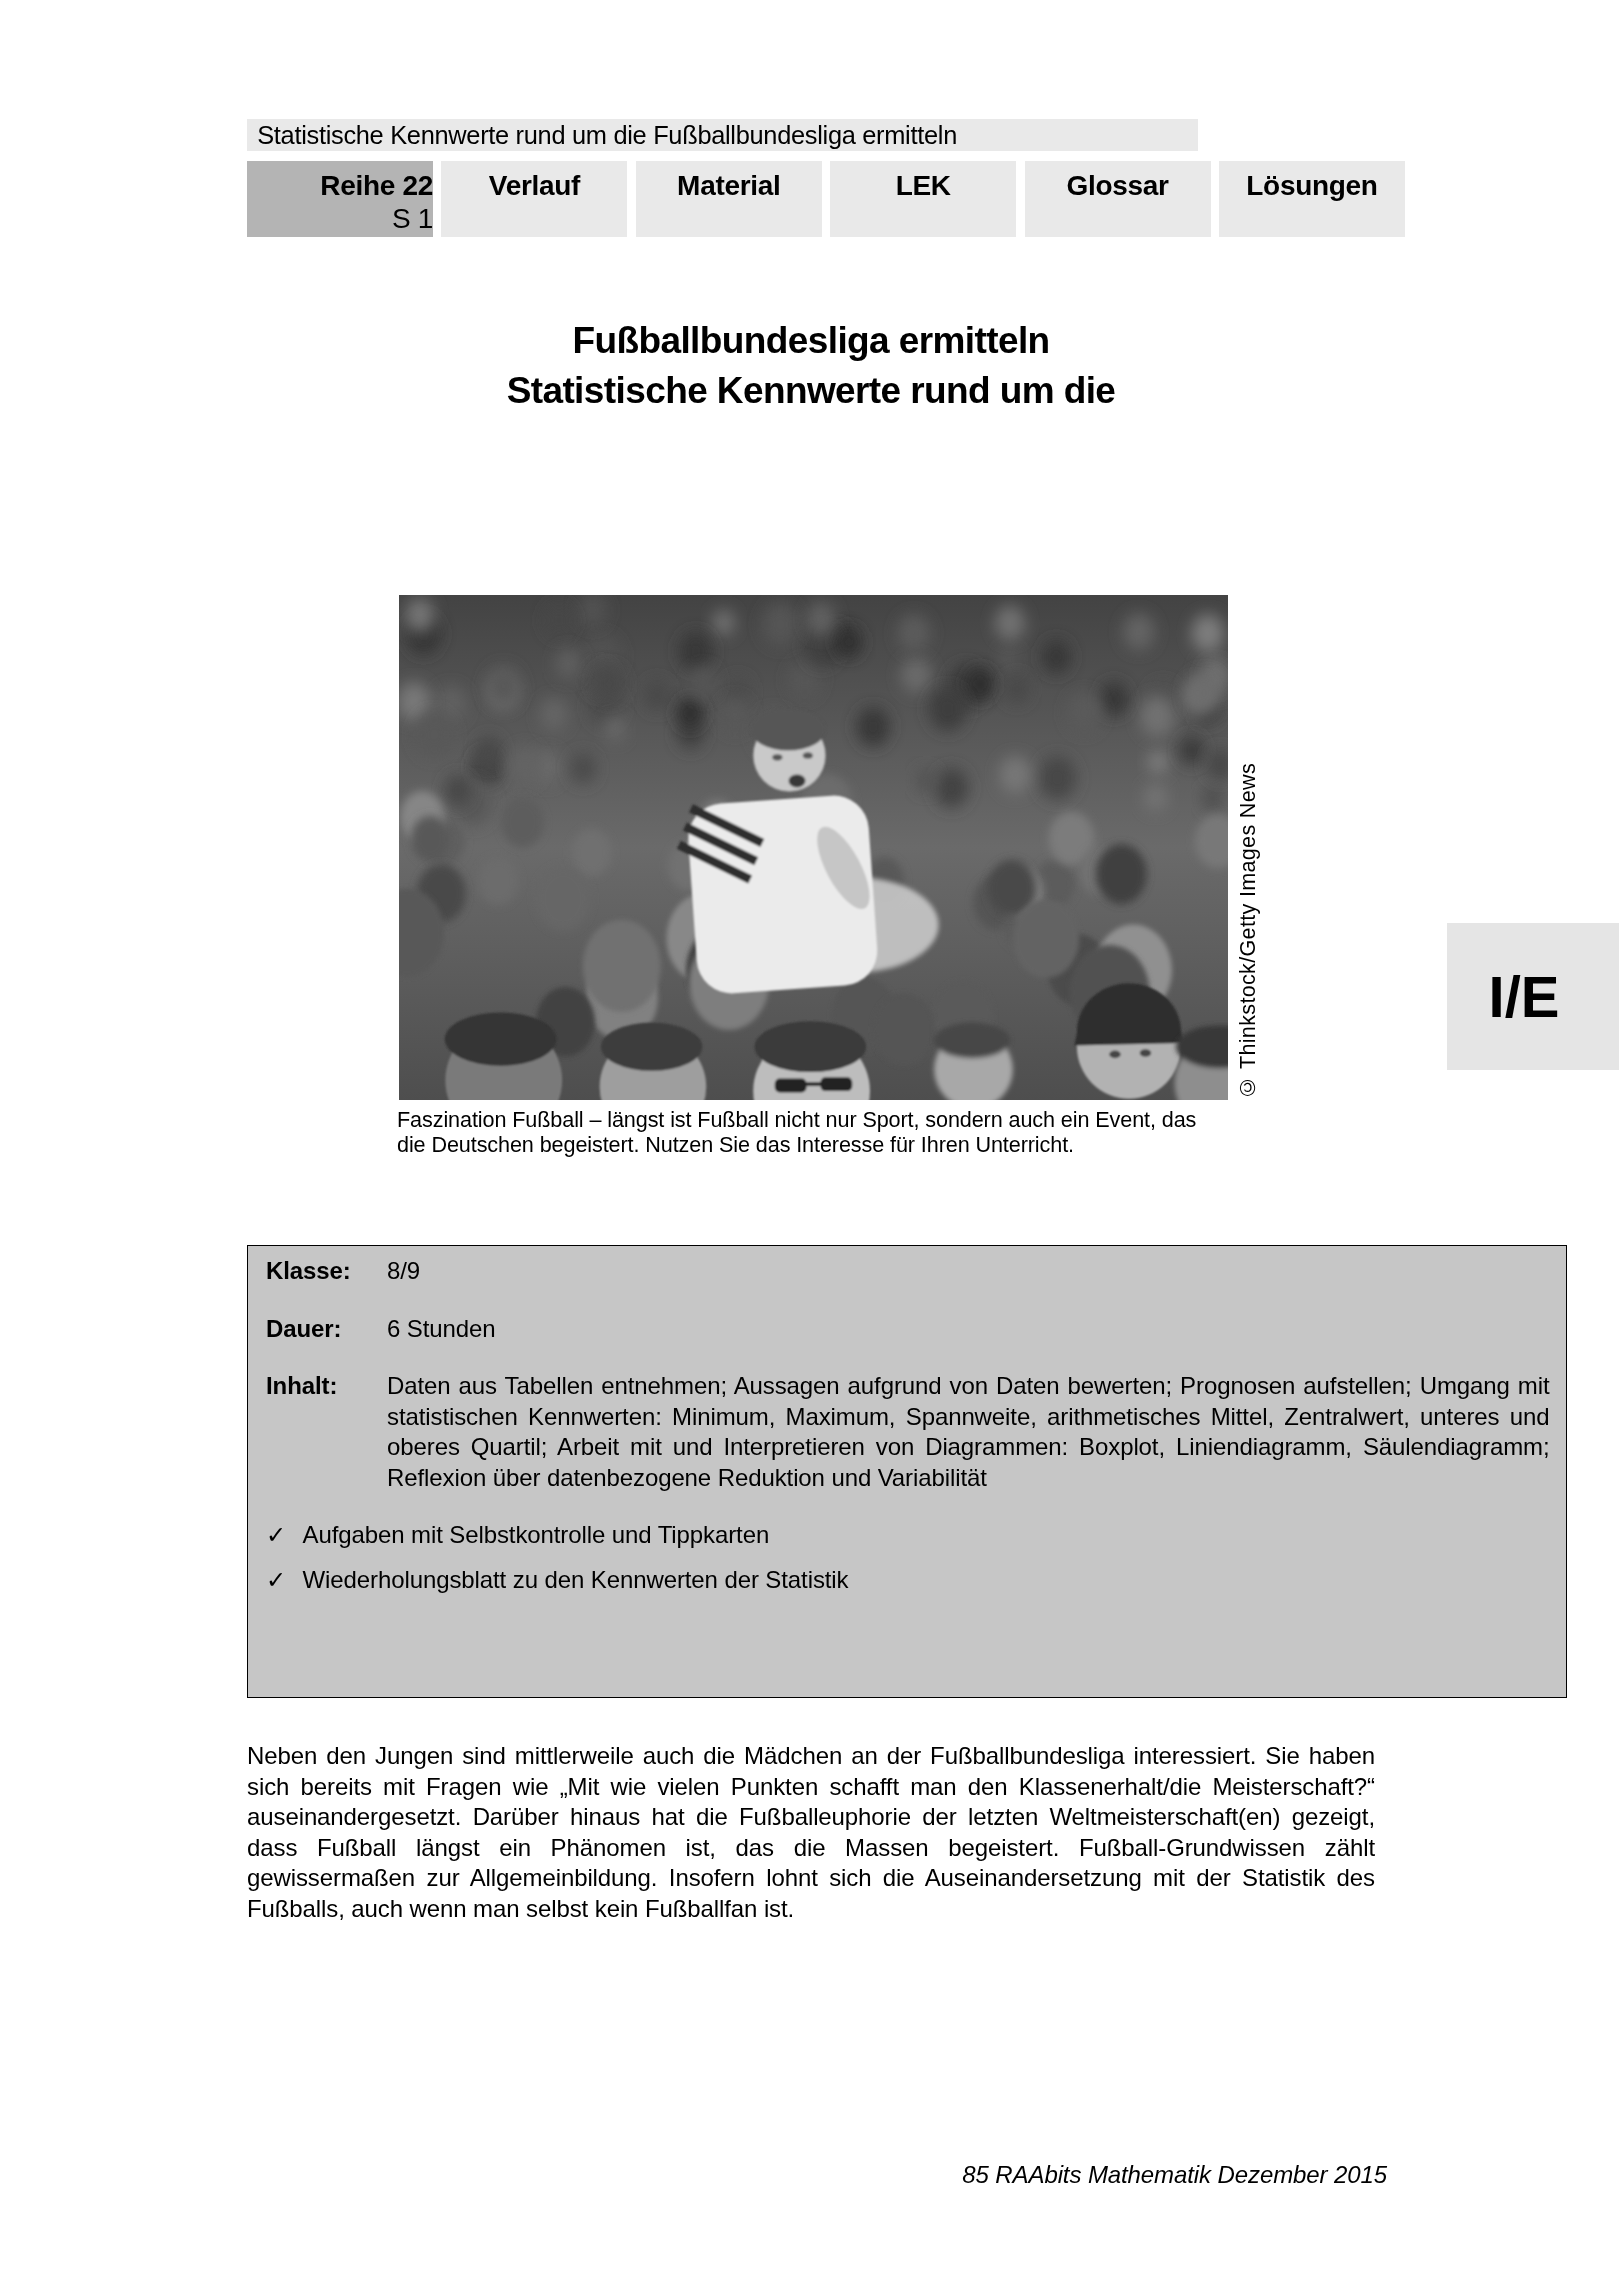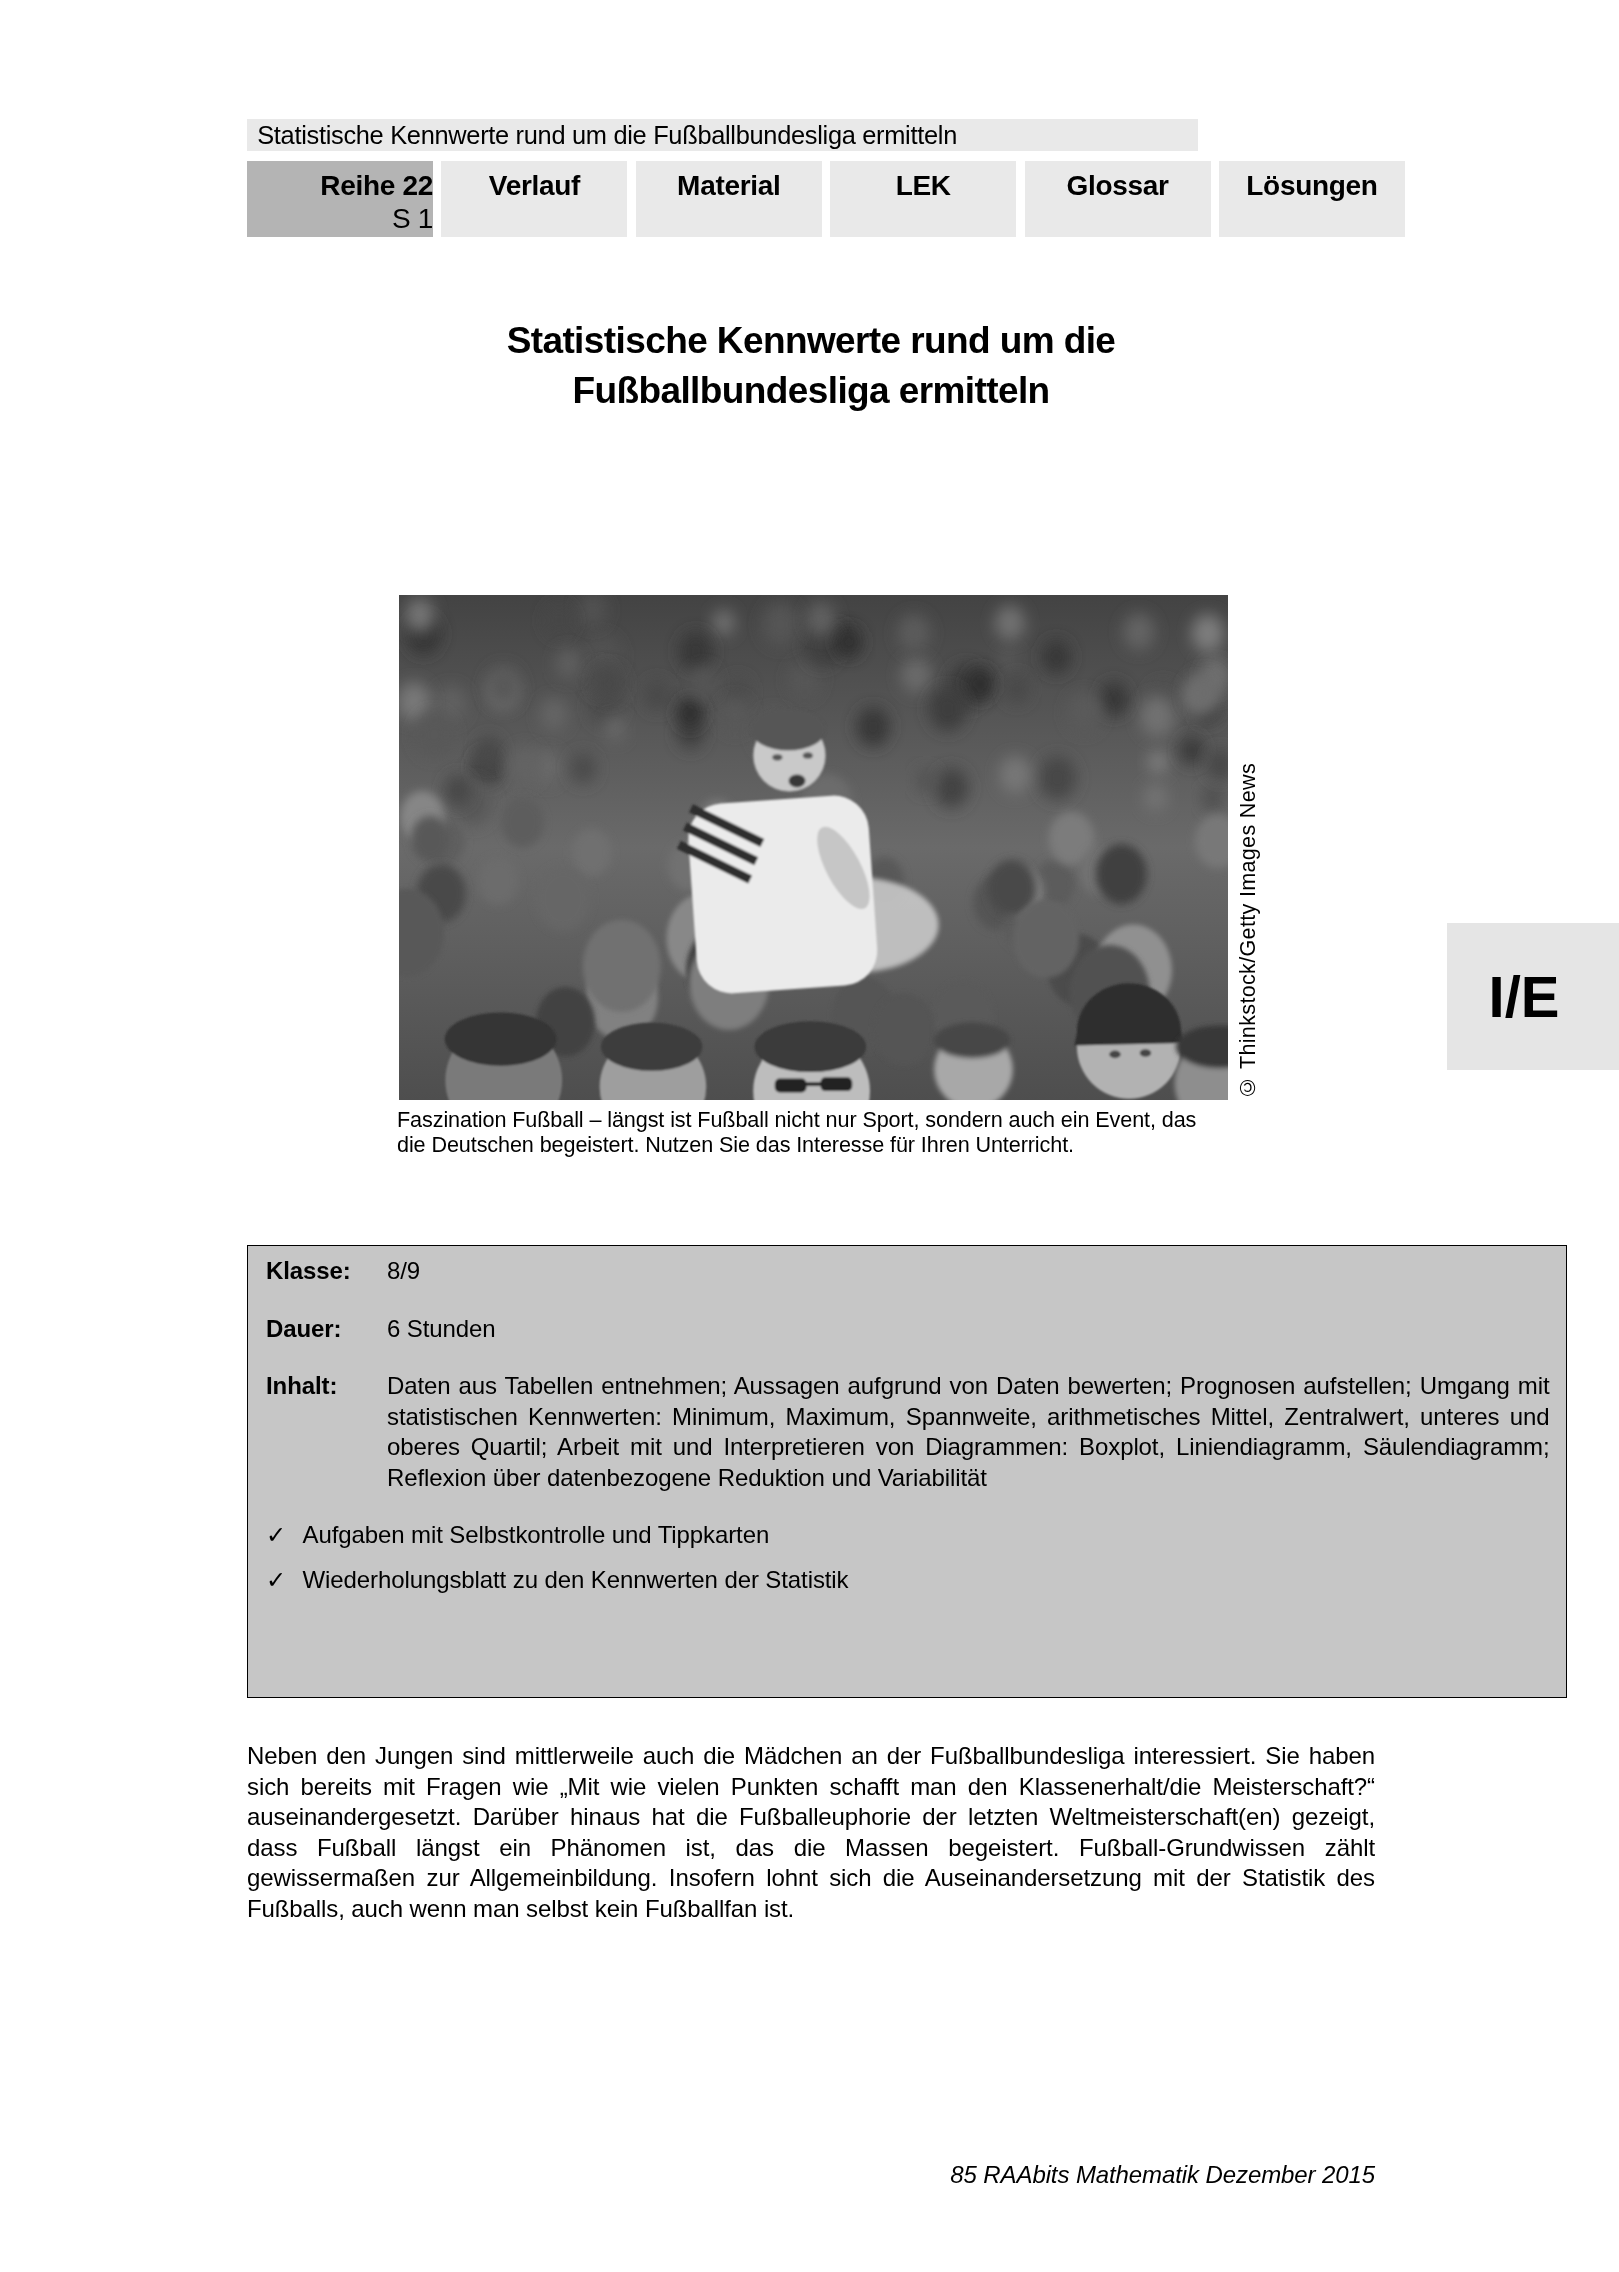--- a/index.html
+++ b/index.html
@@ -82,21 +82,21 @@
   .plus-head{font-weight:bold;margin-top:21.6px;}
   .checkrow{display:flex;gap:16.5px;margin-top:14px;}
   .checkrow .tick{flex:0 0 auto;}
   
   .bodytext{
     position:absolute;left:247px;top:1741px;width:1128px;
     font-size:24px;line-height:30.5px;text-align:justify;letter-spacing:-0.1px;
   }
   
   .footer{
-    position:absolute;right:245px;top:2161px;
+    position:absolute;right:233px;top:2161px;
     font-size:24px;font-style:italic;letter-spacing:-0.1px;
   }
 </style>
 </head>
 <body>
 
 <div class="page">
 
   <div class="strip">Statistische Kennwerte rund um die Fußballbundesliga ermitteln</div>
 
@@ -106,22 +106,22 @@
       <span class="sub">S 1</span>
     </div>
     <div class="tab"><span>Verlauf</span></div>
     <div class="tab"><span>Material</span></div>
     <div class="tab"><span>LEK</span></div>
     <div class="tab"><span>Glossar</span></div>
     <div class="tab"><span>Lösungen</span></div>
   </div>
 
   <div class="title">
+    <div>Fußballbundesliga ermitteln</div>
     <div>Statistische Kennwerte rund um die</div>
-    <div>Fußballbundesliga ermitteln</div>
   </div>
 
 
   <div class="photo">
     <svg id="crowd-svg" viewBox="0 0 1306 796" preserveAspectRatio="none">
       <defs>
         <filter id="bf10" x="-50%" y="-50%" width="200%" height="200%">
             <feGaussianBlur stdDeviation="12"></feGaussianBlur>
           </filter>
         <filter id="bf6" x="-50%" y="-50%" width="200%" height="200%">

